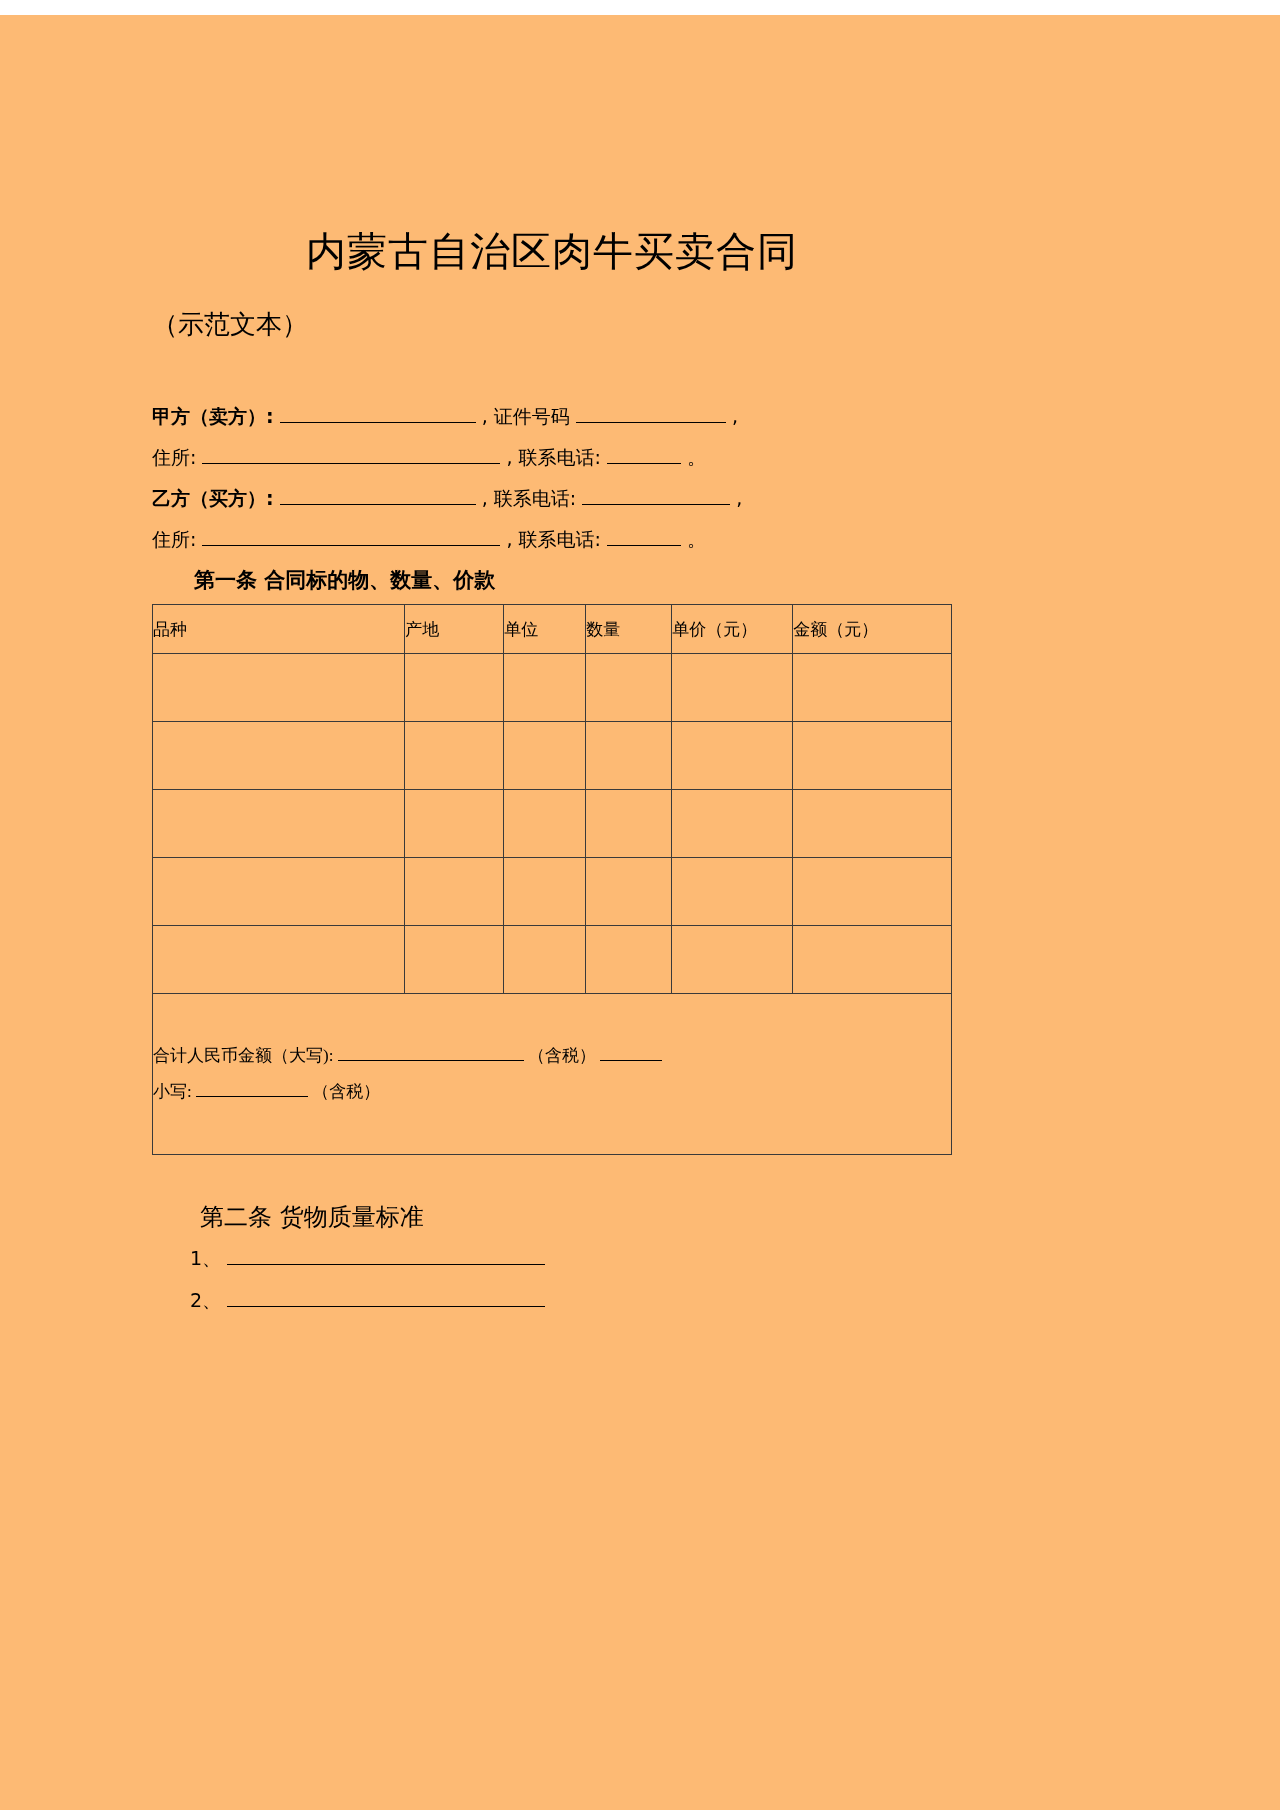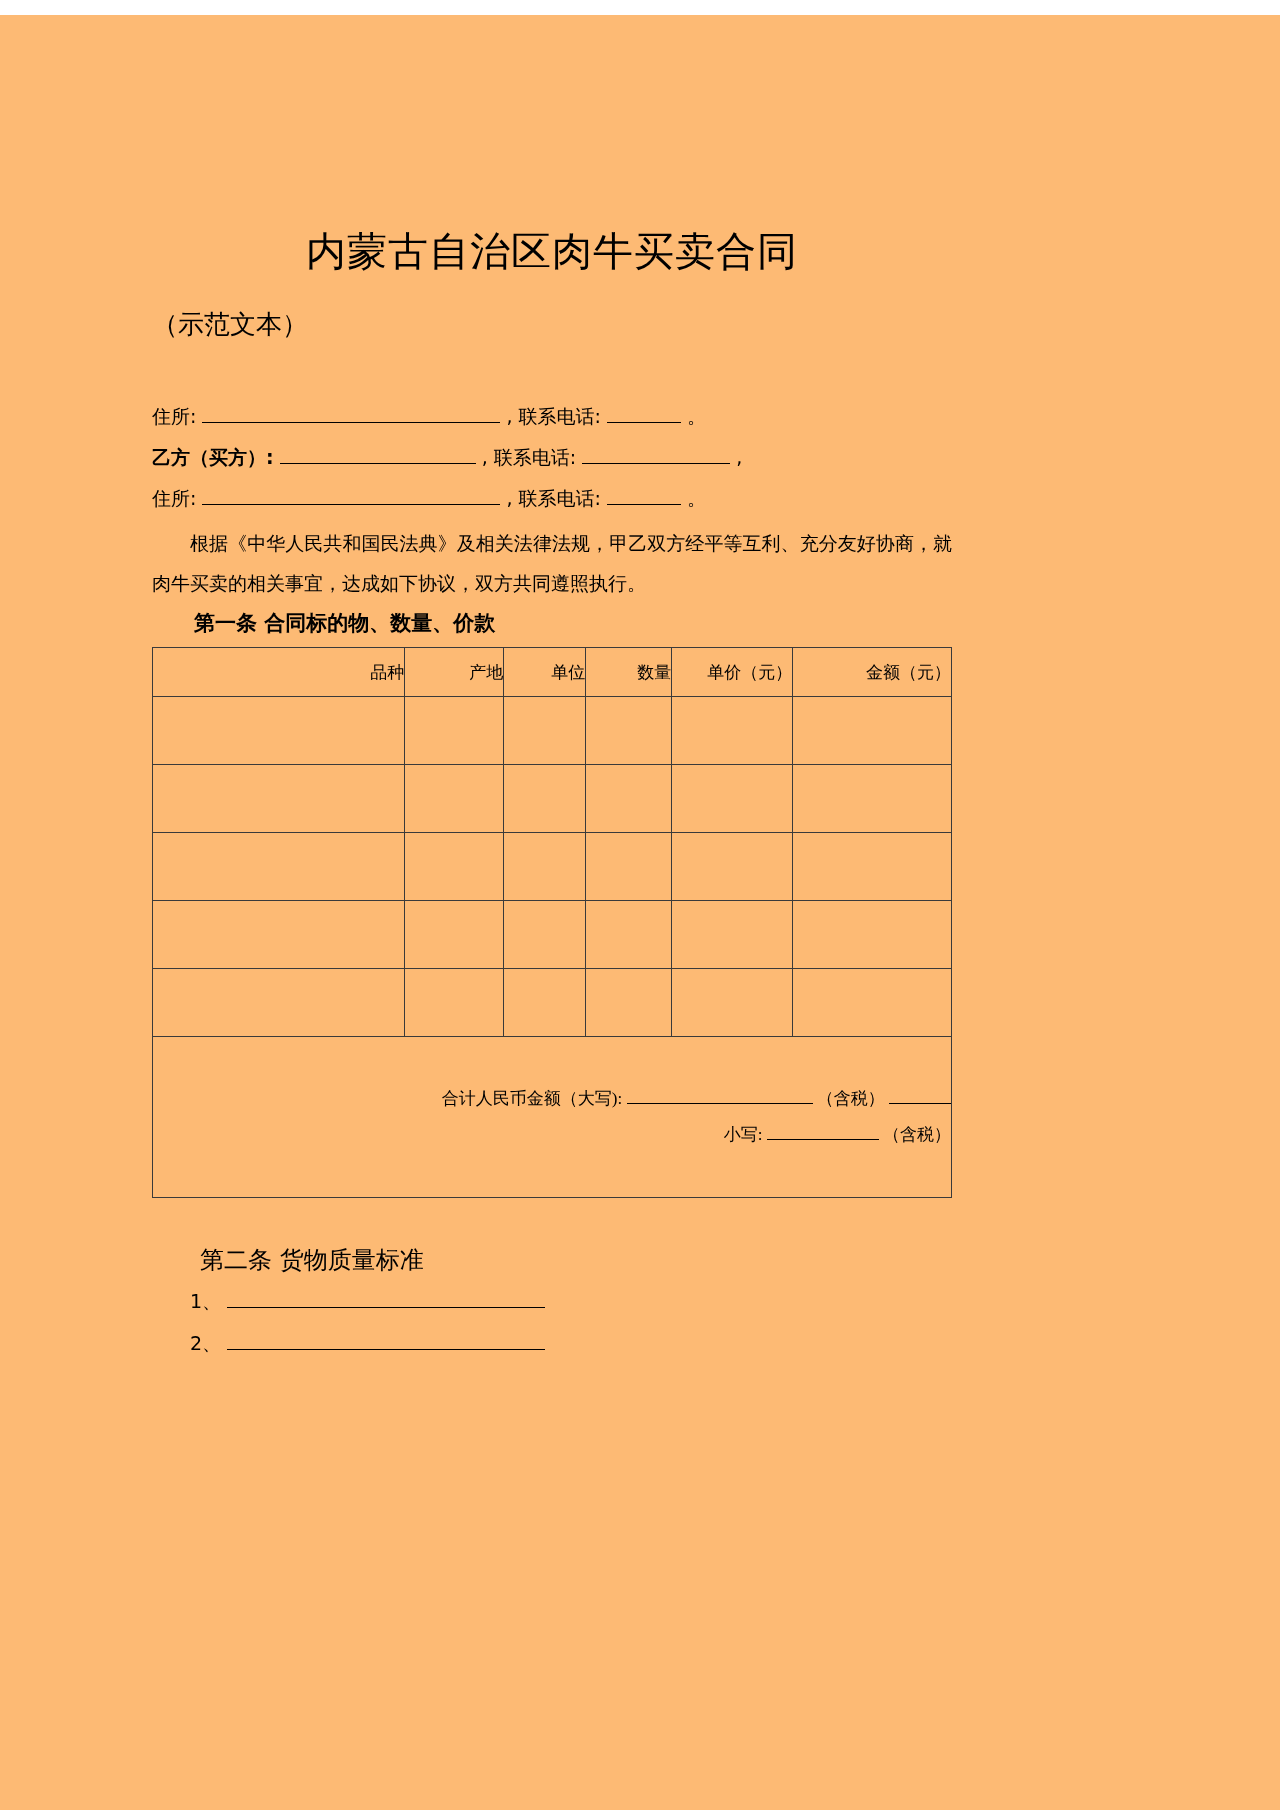--- a/index.html
+++ b/index.html
@@ -95,21 +95,21 @@
     border-collapse: collapse;
     width: 800px;
     margin-top: 4px;
     table-layout: fixed;
   }
   table.goods td, table.goods th {
     border: 1px solid #3a3a3a;
     font-size: 17px;
     font-weight: normal;
     padding: 0;
-    text-align: right;
+    text-align: left;
     vertical-align: middle;
   }
   table.goods th {
     height: 48px;
   }
   table.goods td.empty-cell {
     height: 67px;
   }
   td.summary {
     height: 160px;
@@ -147,20 +147,27 @@
 <body>
 
 <div class="page">
   <div class="content">
 
     <h1 class="doc-title">内蒙古自治区肉牛买卖合同</h1>
     <div class="doc-subtitle">（示范文本）</div>
 
     <div class="parties">
 
+      <div class="party-line">
+        <span class="lbl-bold">甲方（卖方）:</span>
+        <span class="blank b-name"></span>
+        <span>, 证件号码</span>
+        <span class="blank b-id"></span>
+        <span>,</span>
+      </div>
 
       <div class="party-line">
         <span>住所:</span>
         <span class="blank b-addr"></span>
         <span>, 联系电话:</span>
         <span class="blank b-phone"></span>
         <span>。</span>
       </div>
 
       <div class="party-line">
@@ -174,21 +181,20 @@
       <div class="party-line">
         <span>住所:</span>
         <span class="blank b-addr"></span>
         <span>, 联系电话:</span>
         <span class="blank b-phone"></span>
         <span>。</span>
       </div>
 
     </div>
 
-    <p class="body-par">根据《中华人民共和国民法典》及相关法律法规，甲乙双方经平等互利、充分友好协商，就肉牛买卖的相关事宜，达成如下协议，双方共同遵照执行。</p>
 
     <p class="clause-head">第一条 合同标的物、数量、价款</p>
 
     <table class="goods">
       <colgroup>
         <col style="width:240px">
         <col style="width:94px">
         <col style="width:78px">
         <col style="width:82px">
         <col style="width:115px">

